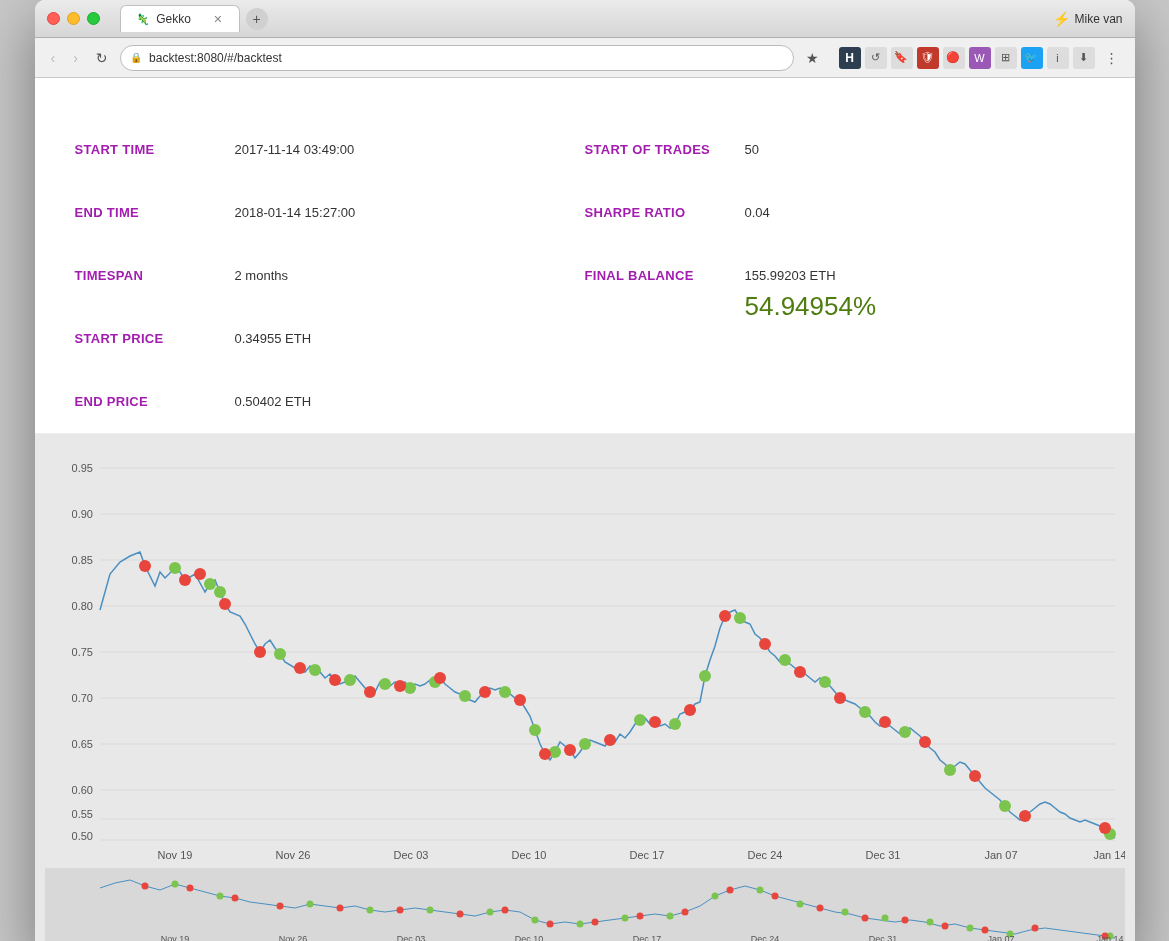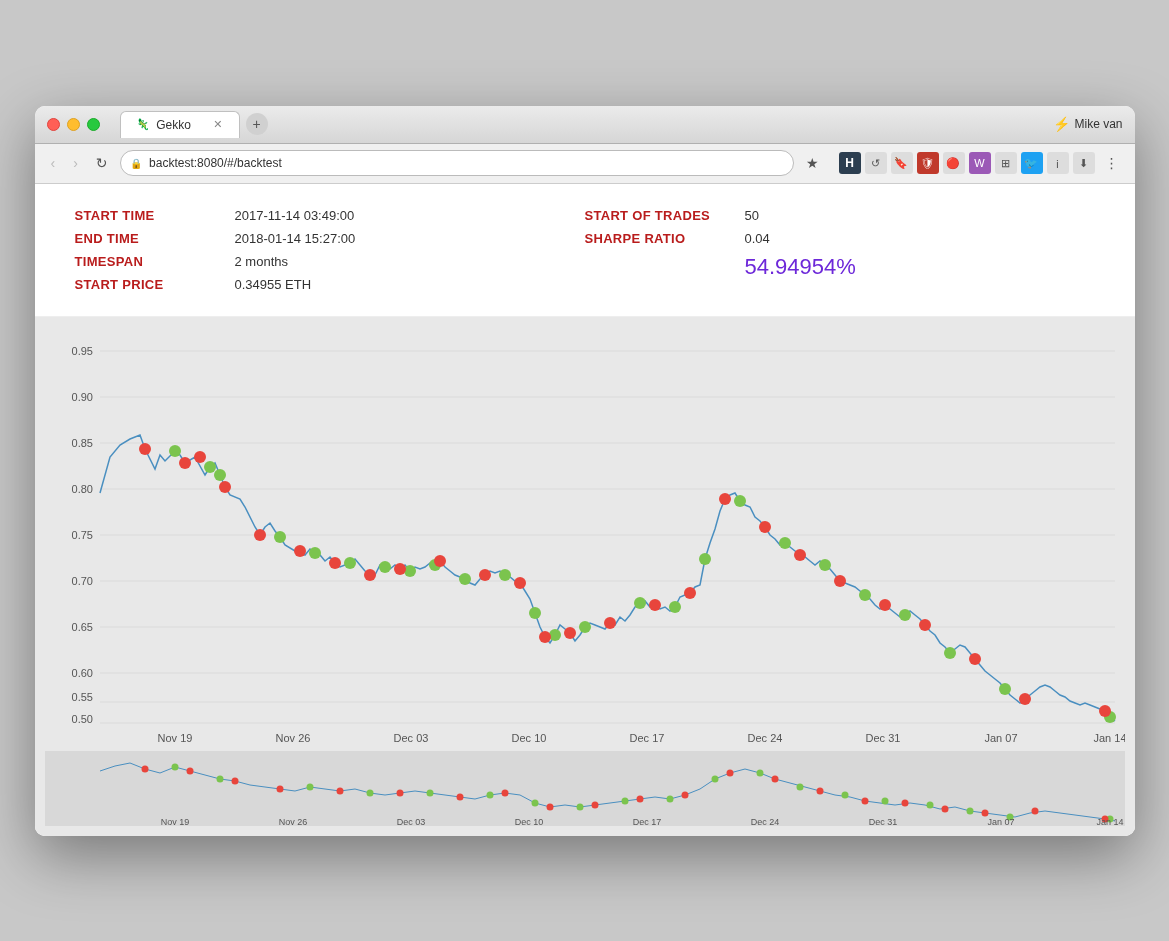--- a/index.html
+++ b/index.html
@@ -131,31 +131,32 @@
       border-bottom: 1px solid #eee;
     }
     .stat-row {
       display: flex;
       align-items: baseline;
       padding: 4px 0;
     }
     .stat-label {
       font-weight: 700;
       font-size: 13px;
-      color: #b91c1c;
+      color: #a21caf;
       min-width: 160px;
       letter-spacing: 0.3px;
     }
     .stat-value {
       font-size: 13px;
       color: #333;
+      margin-top: 40px;
     }
     .profit-highlight {
-      color: #6d28d9;
-      font-size: 22px;
+      color: #4d7c0f;
+      font-size: 26px;
       font-weight: 500;
       margin-top: 4px;
       margin-left: 160px;
     }
     .chart-area {
       background: #e8e8e8;
       padding: 10px;
     }
     .main-chart-container {
       background: #e8e8e8;
@@ -237,30 +238,38 @@
           <span class="stat-value">2018-01-14 15:27:00</span>
         </div>
         <div class="stat-row">
           <span class="stat-label">TIMESPAN</span>
           <span class="stat-value">2 months</span>
         </div>
         <div class="stat-row">
           <span class="stat-label">START PRICE</span>
           <span class="stat-value">0.34955 ETH</span>
         </div>
+        <div class="stat-row">
+          <span class="stat-label">END PRICE</span>
+          <span class="stat-value">0.50402 ETH</span>
+        </div>
       </div>
 
       <div>
         <div class="stat-row">
           <span class="stat-label">START OF TRADES</span>
           <span class="stat-value">50</span>
         </div>
         <div class="stat-row">
           <span class="stat-label">SHARPE RATIO</span>
           <span class="stat-value">0.04</span>
+        </div>
+        <div class="stat-row">
+          <span class="stat-label">FINAL BALANCE</span>
+          <span class="stat-value">155.99203 ETH</span>
         </div>
         <div class="profit-highlight">54.94954%</div>
       </div>
     </div>
 
     <div class="chart-area">
       <div class="main-chart-container">
         <svg class="chart-svg-wrapper" viewBox="0 0 1080 420" preserveAspectRatio="none">
 
           <rect width="1080" height="420" fill="#e8e8e8"></rect>

